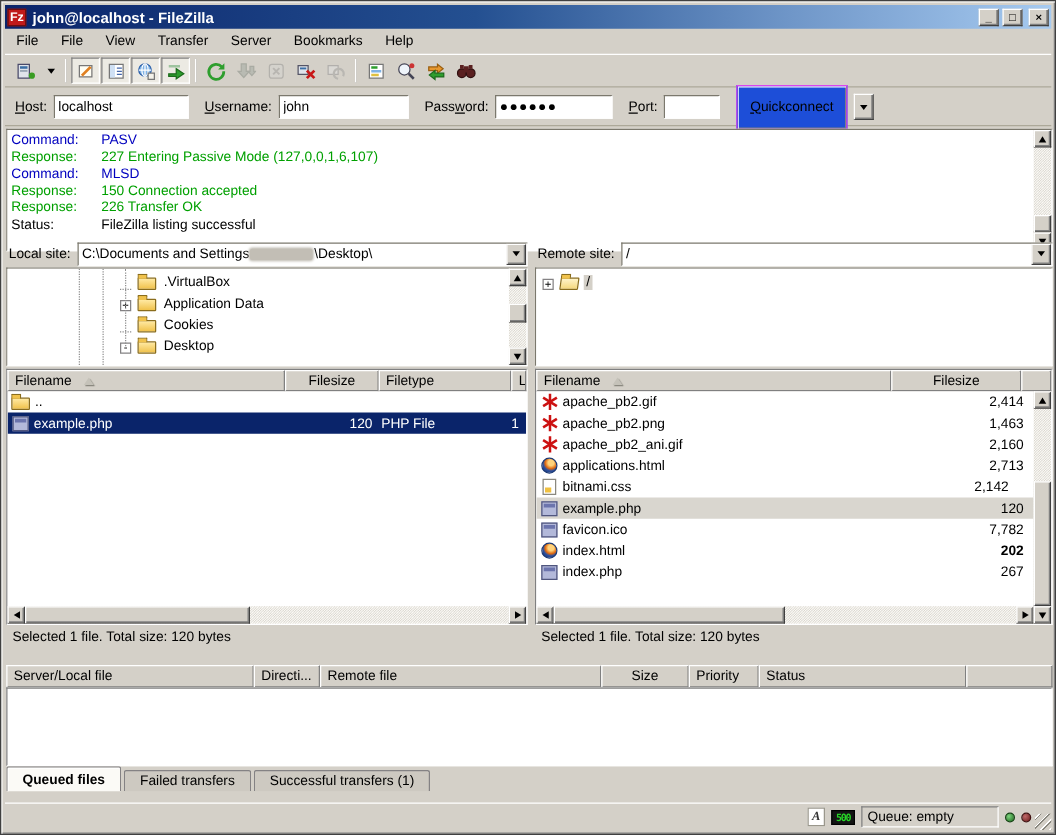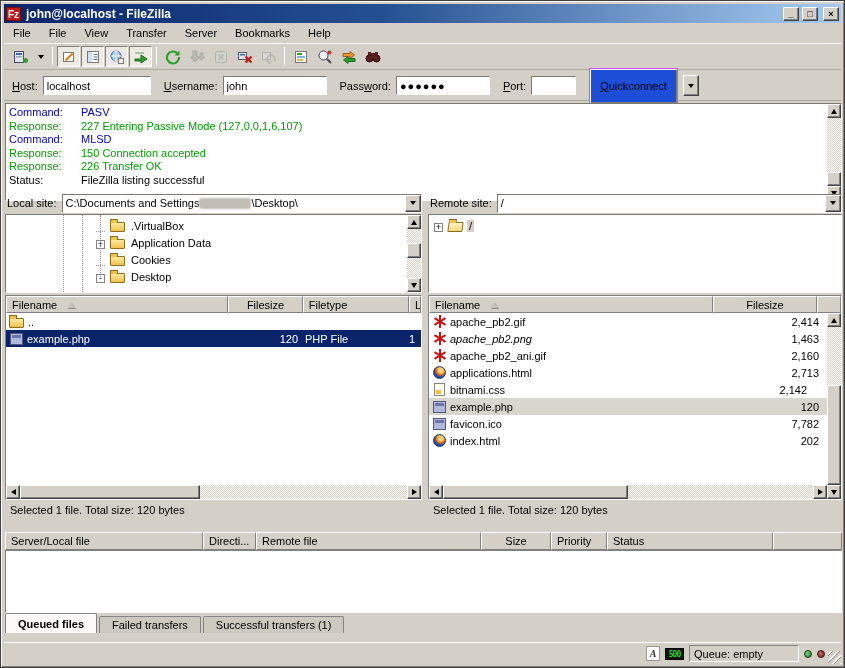--- a/index.html
+++ b/index.html
@@ -473,21 +473,21 @@
     <div class="list-inner">
       <div class="list-main">
         <div class="lbody">
           <div class="file-row">
             <span class="fi fi-apache"></span>
             <span class="cell" style="flex:1;">apache_pb2.gif</span>
             <span class="cell num" style="width:100px;padding-right:8px;">2,414</span>
           </div>
           <div class="file-row">
             <span class="fi fi-apache"></span>
-            <span class="cell" style="flex:1;font-style:italic;">apache_pb2.png</span>
+            <span class="cell" style="flex:1;">apache_pb2.png</span>
             <span class="cell num" style="width:100px;padding-right:8px;">1,463</span>
           </div>
           <div class="file-row">
             <span class="fi fi-apache"></span>
             <span class="cell" style="flex:1;">apache_pb2_ani.gif</span>
             <span class="cell num" style="width:100px;padding-right:8px;">2,160</span>
           </div>
           <div class="file-row">
             <span class="fi fi-ff">
                 <i></i>
@@ -514,21 +514,28 @@
                 <i></i>
               </span>
             <span class="cell" style="flex:1;">favicon.ico</span>
             <span class="cell num" style="width:100px;padding-right:8px;">7,782</span>
           </div>
           <div class="file-row">
             <span class="fi fi-ff">
                 <i></i>
               </span>
             <span class="cell" style="flex:1;">index.html</span>
-            <span class="cell num" style="width:100px;padding-right:8px;">202</span>
+            <span class="cell num" style="width:100px;padding-right:8px;font-weight:bold;">202</span>
+          </div>
+          <div class="file-row">
+            <span class="fi fi-php">
+                <i></i>
+              </span>
+            <span class="cell" style="flex:1;">index.php</span>
+            <span class="cell num" style="width:100px;padding-right:8px;">267</span>
           </div>
         </div>
         <div class="hscroll track">
           <button class="sb raised">
               <span class="arr left"></span>
             </button>
           <span class="hthumb raised" style="width:185px;"></span>
           <span style="flex:1;"></span>
           <button class="sb raised">
               <span class="arr right"></span>

